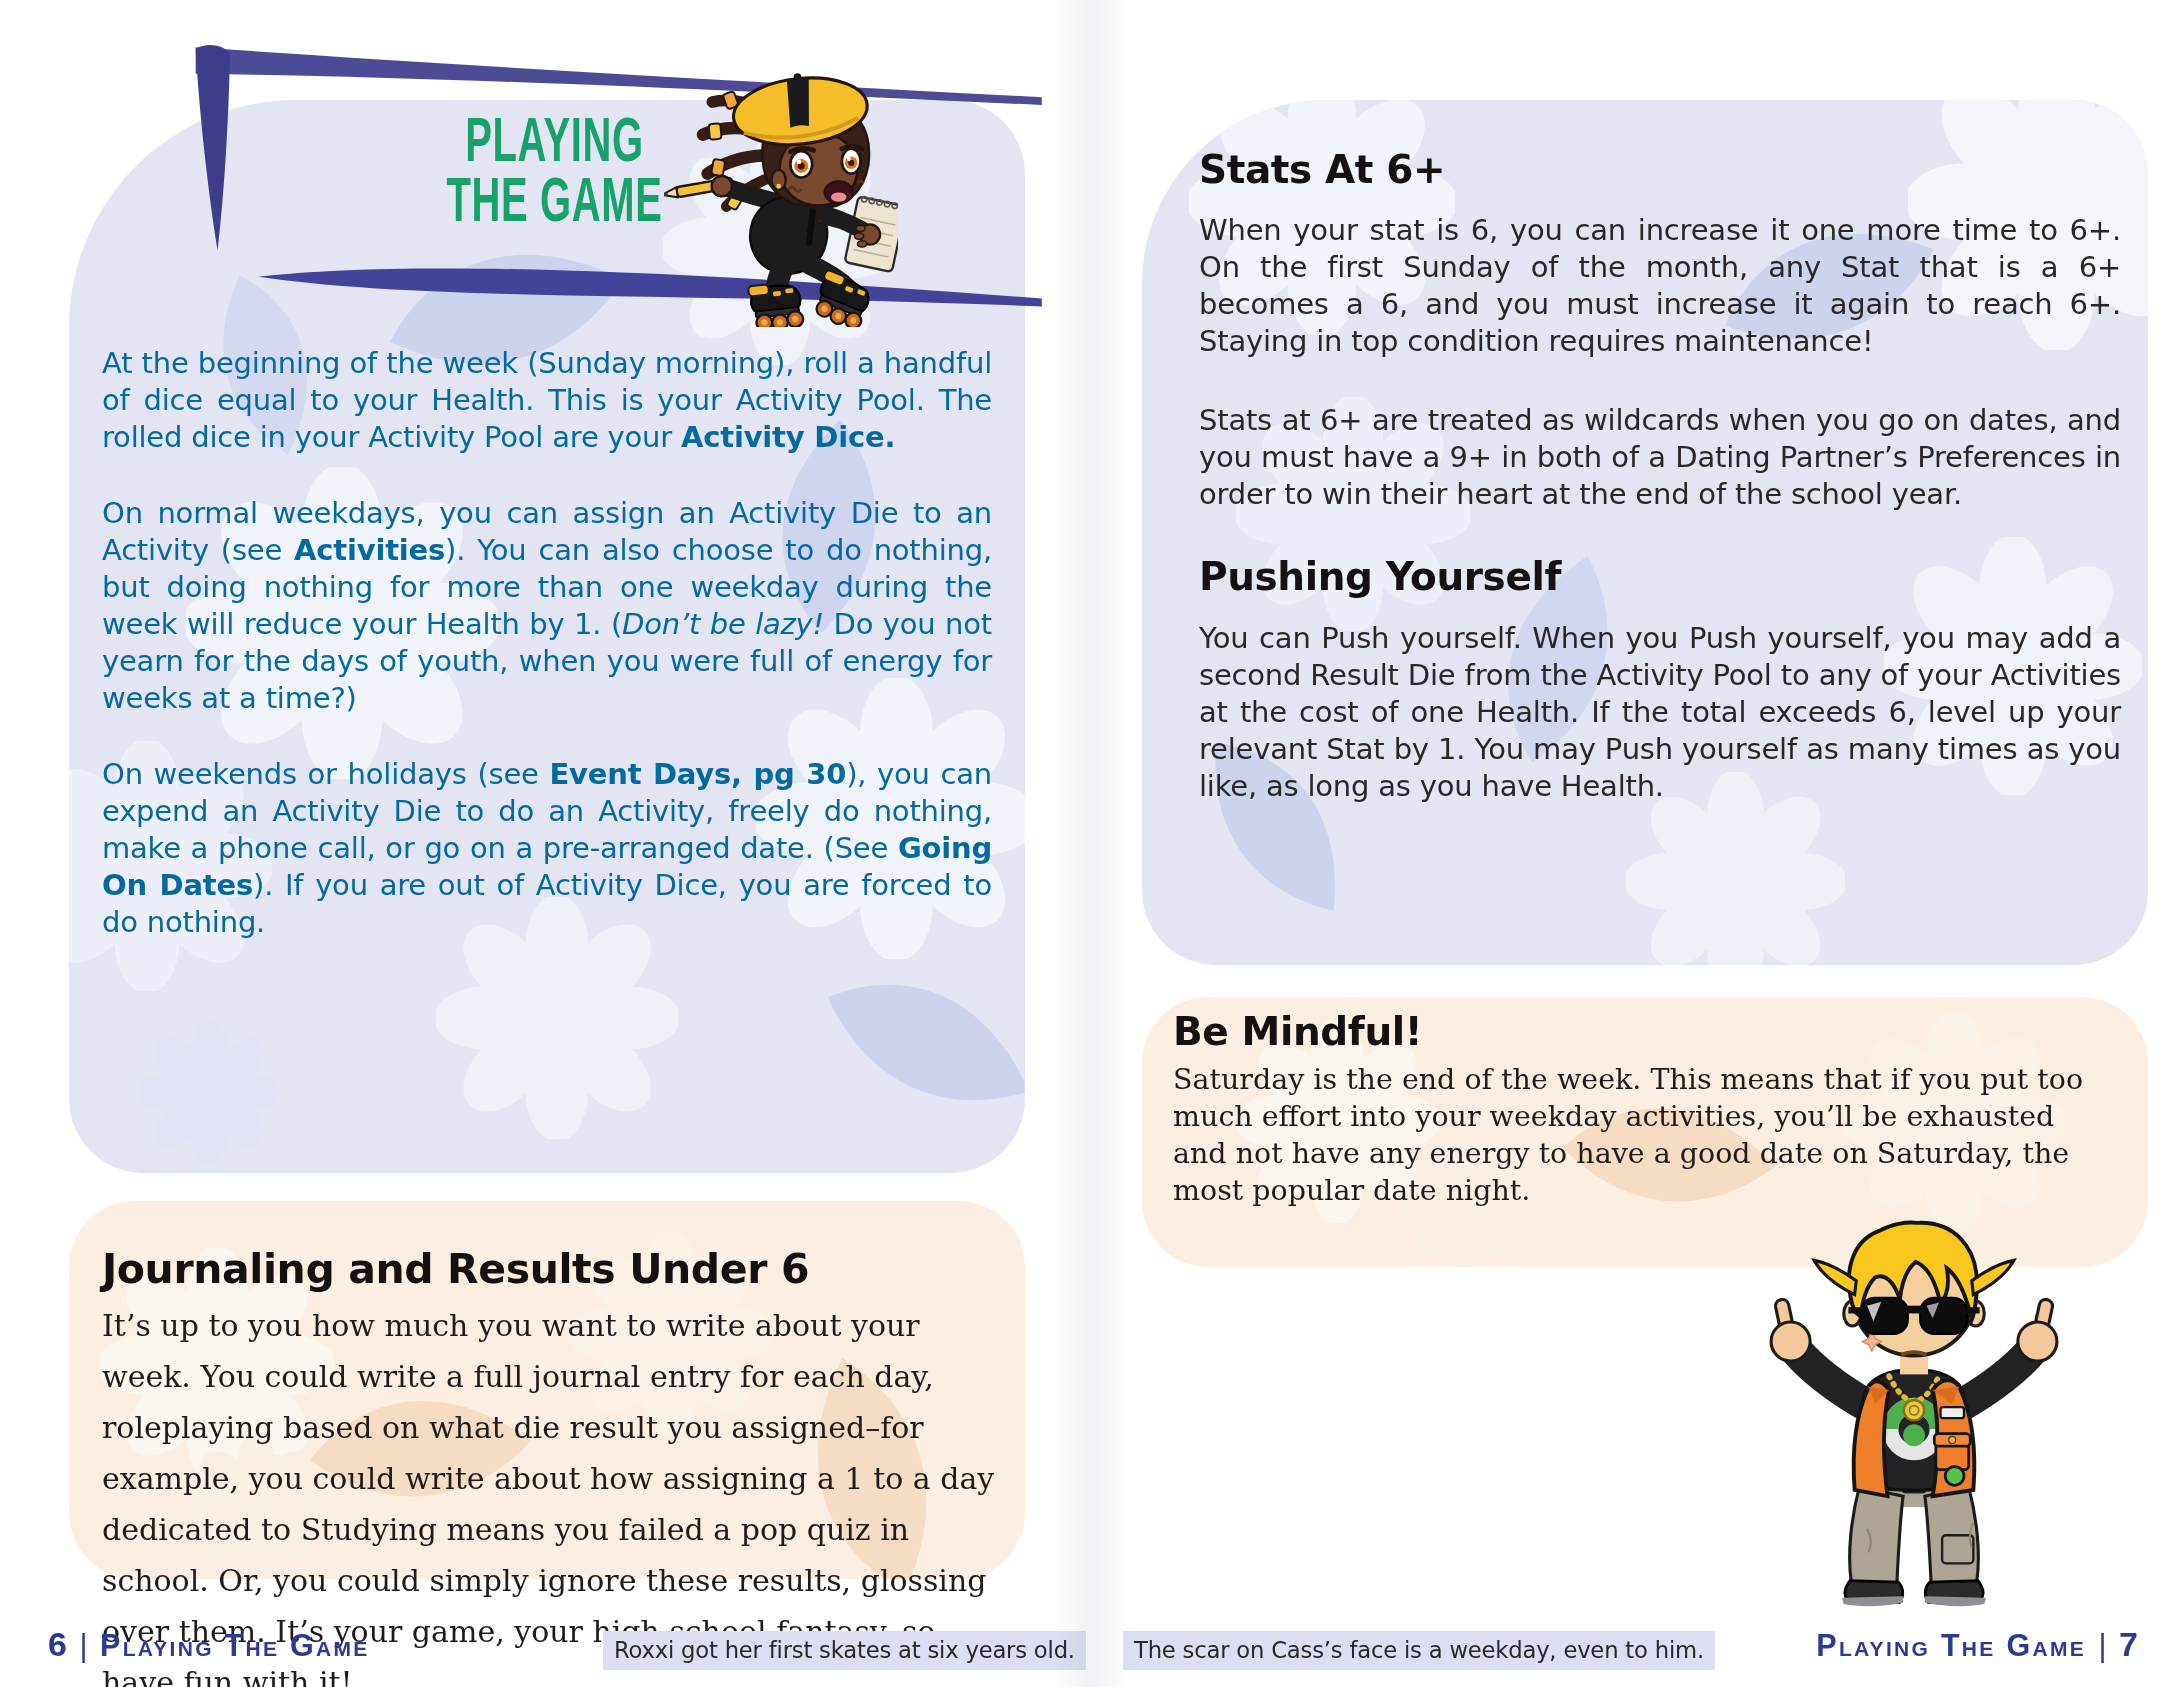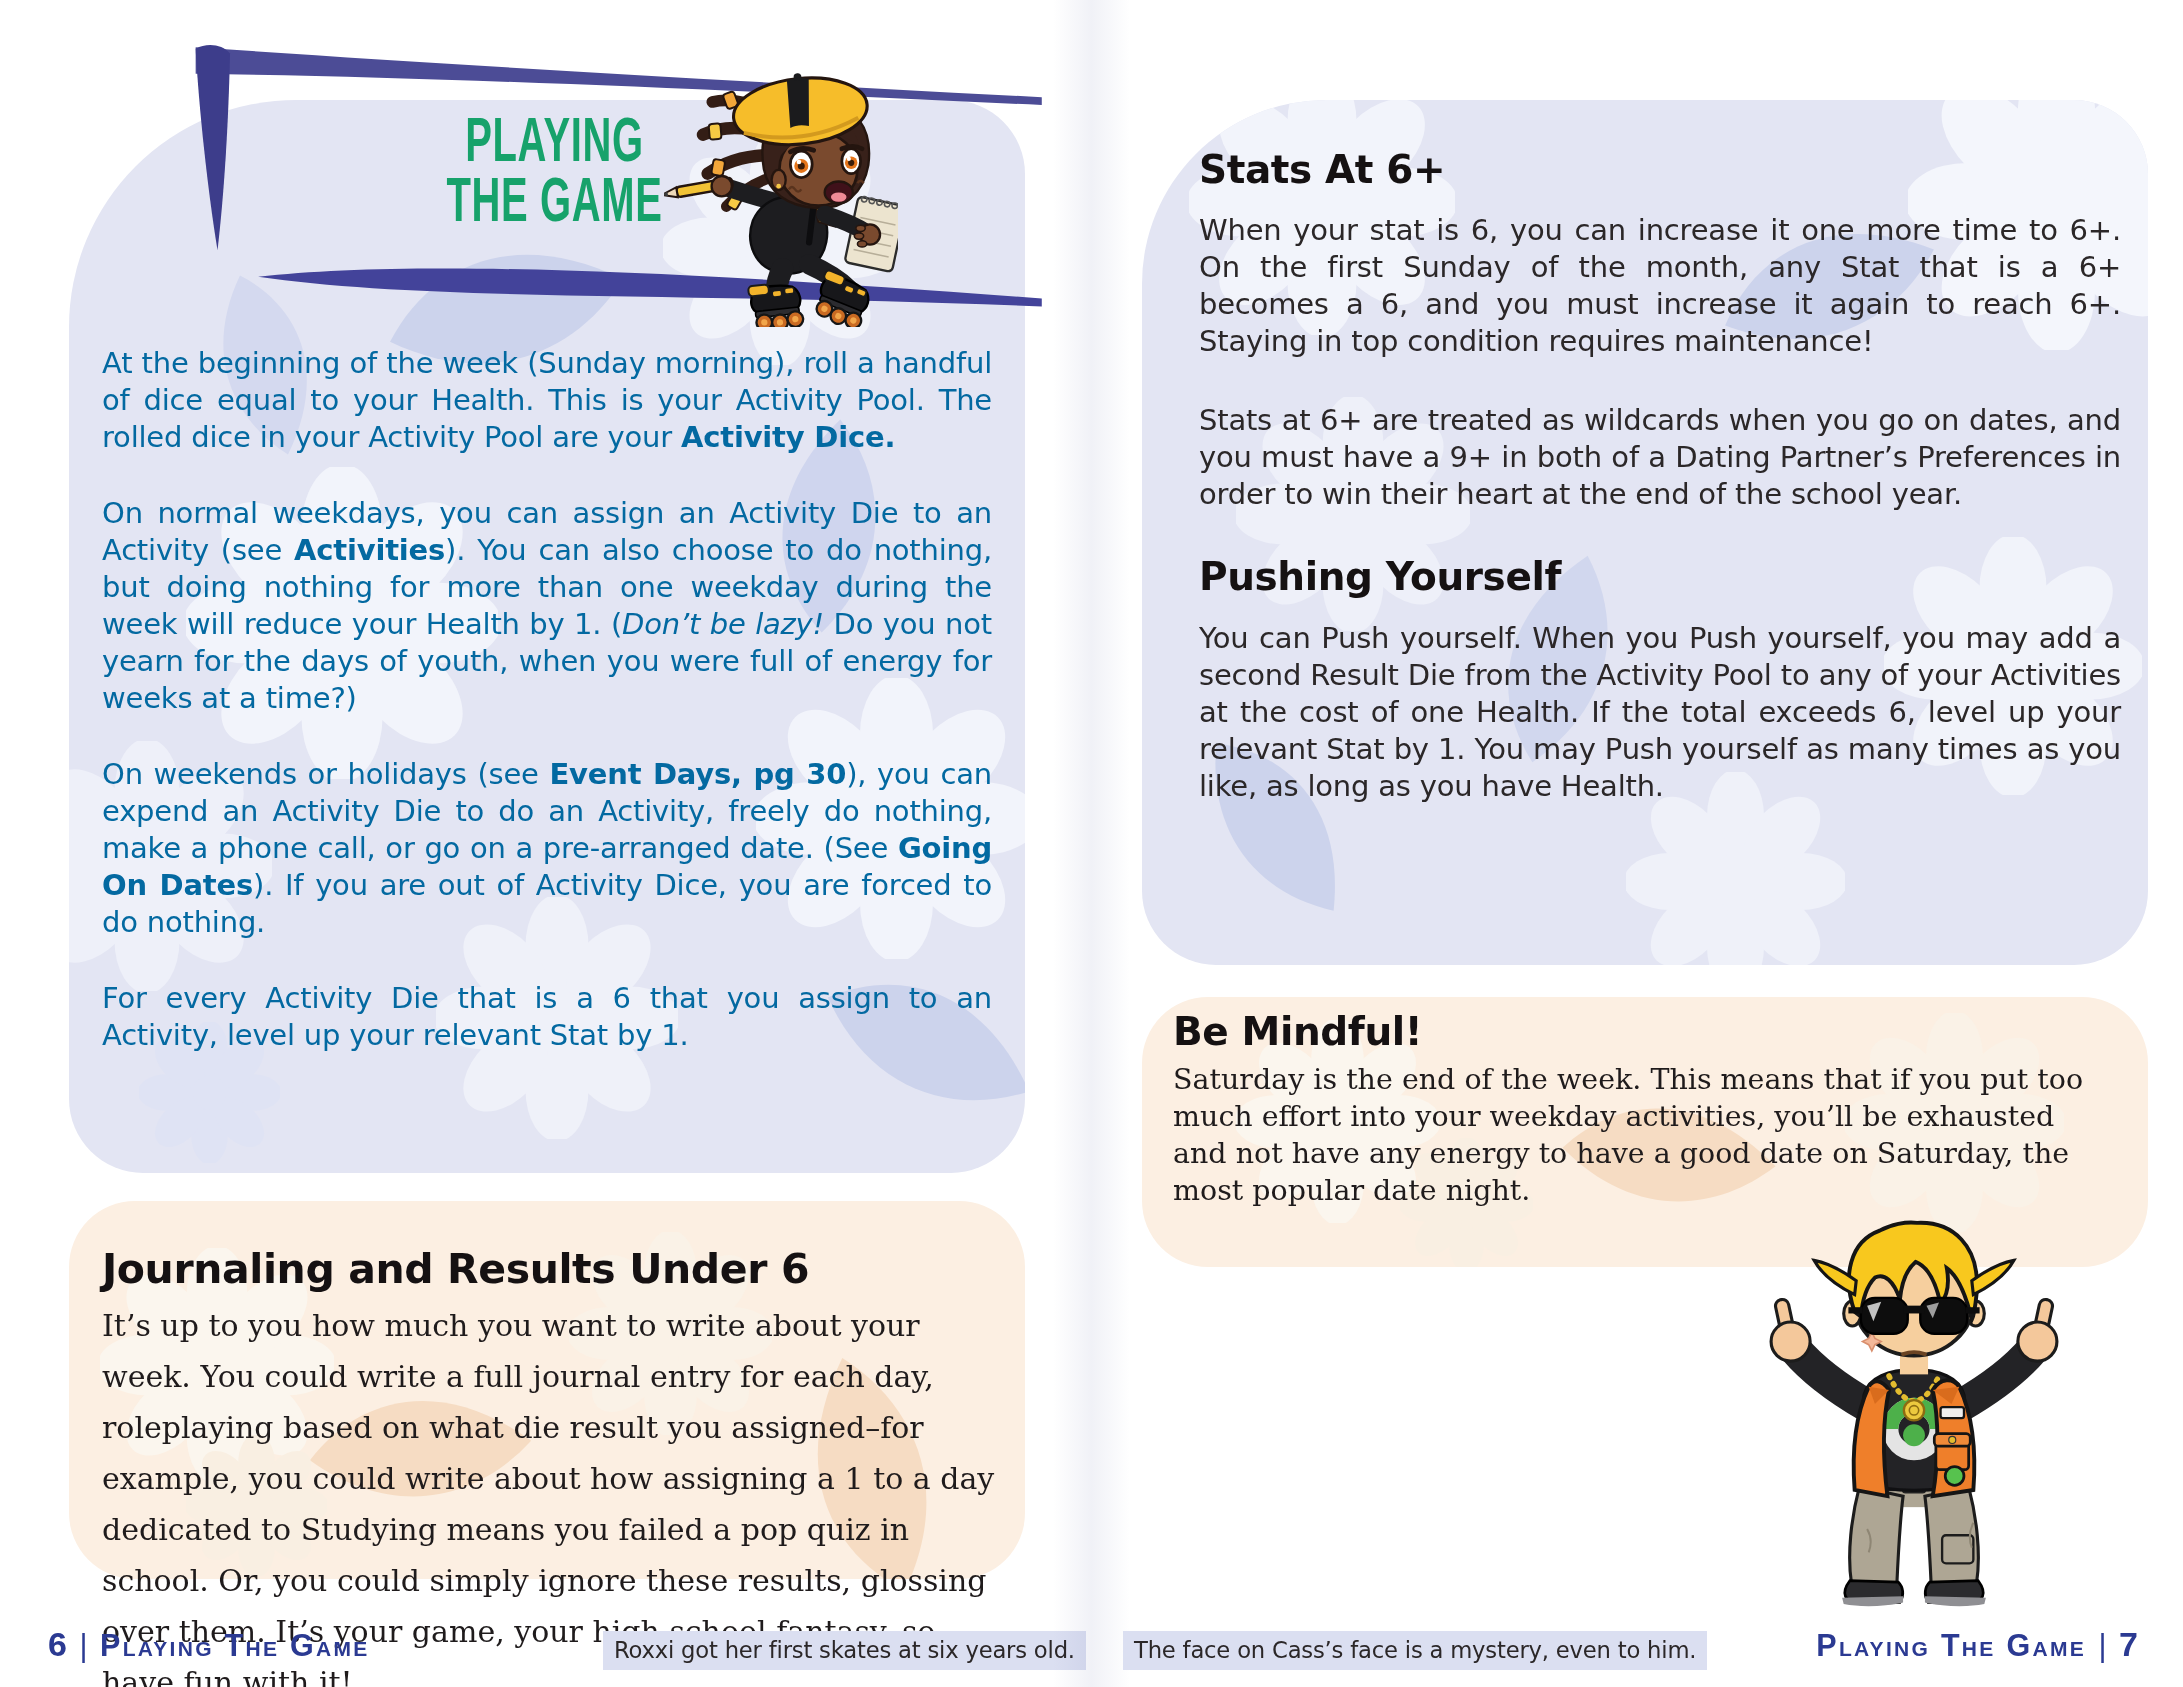--- a/index.html
+++ b/index.html
@@ -246,21 +246,20 @@
       <circle cx="264" cy="254" r="13" fill="#7a4a2e" stroke="#24150f" stroke-width="3"></circle>
       <ellipse cx="252" cy="246" rx="6" ry="4" fill="#7a4a2e" stroke="#24150f" stroke-width="2"></ellipse>
       <ellipse cx="250" cy="256" rx="6" ry="4" fill="#7a4a2e" stroke="#24150f" stroke-width="2"></ellipse>
       <ellipse cx="254" cy="266" rx="6" ry="4" fill="#7a4a2e" stroke="#24150f" stroke-width="2"></ellipse>
     </svg>
 
     <div class="body-sans">
       <p><span>At the beginning of the week (Sunday morning), roll a handful of dice equal to your Health. This is your Activity Pool. The rolled dice in your Activity Pool are your </span><span class="b">Activity Dice.</span></p>
       <p><span>On normal weekdays, you can assign an Activity Die to an Activity (see </span><span class="b">Activities</span><span>). You can also choose to do nothing, but doing nothing for more than one weekday during the week will reduce your Health by 1. (</span><span class="i">Don’t be lazy!</span><span> Do you not yearn for the days of youth, when you were full of energy for weeks at a time?)</span></p>
       <p><span>On weekends or holidays (see </span><span class="b">Event Days, pg 30</span><span>), you can expend an Activity Die to do an Activity, freely do nothing, make a phone call, or go on a pre-arranged date. (See </span><span class="b">Going On Dates</span><span>). If you are out of Activity Dice, you are forced to do nothing.</span></p>
-      <p><span>For every Activity Die that is a 6 that you assign to an Activity, level up your relevant Stat by 1.</span></p>
     </div>
 
     <div class="panel peach journaling-panel">
       <svg class="decor" style="left:31px;top:47px;width:234px;height:234px;color:#fbf6ee" viewBox="0 0 300 300" width="234" height="234">
           <use href="#flw" fill="currentColor" width="300" height="300"></use>
         </svg>
       <svg class="decor" style="left:258px;top:156px;width:187px;height:187px;color:#f6dcc3;transform:rotate(40deg)" viewBox="0 0 240 240" width="187" height="187">
           <use href="#lf" fill="currentColor" width="240" height="240"></use>
         </svg>
       <svg class="decor" style="left:500px;top:31px;width:203px;height:203px;color:#faf2e7" viewBox="0 0 260 260" width="203" height="203">
@@ -398,21 +397,21 @@
 
       <rect x="142" y="124" width="60" height="46" rx="18" fill="#0d0d0d" stroke="#000" stroke-width="3"></rect>
       <rect x="218" y="124" width="60" height="46" rx="18" fill="#0d0d0d" stroke="#000" stroke-width="3"></rect>
       <rect x="196" y="134" width="28" height="10" fill="#0d0d0d"></rect>
       <rect x="126" y="136" width="18" height="8" fill="#0d0d0d"></rect>
       <rect x="276" y="136" width="18" height="8" fill="#0d0d0d"></rect>
       <path d="M150,134 L168,129 L158,154 Z" fill="#ffffff" opacity="0.75"></path>
       <path d="M226,134 L242,130 L234,150 Z" fill="#ffffff" opacity="0.6"></path>
     </svg>
 
-    <div class="caption caption-right">The face on Cass’s face is a mystery, even to him.</div>
+    <div class="caption caption-right">The scar on Cass’s face is a weekday, even to him.</div>
     <div class="pagefoot foot-right">
       <span class="pf-label">Playing The Game</span>
       <span class="pf-div">|</span>
       <span class="pf-num">7</span>
     </div>
   </section>
 </div>
 
 
 </body></html>

